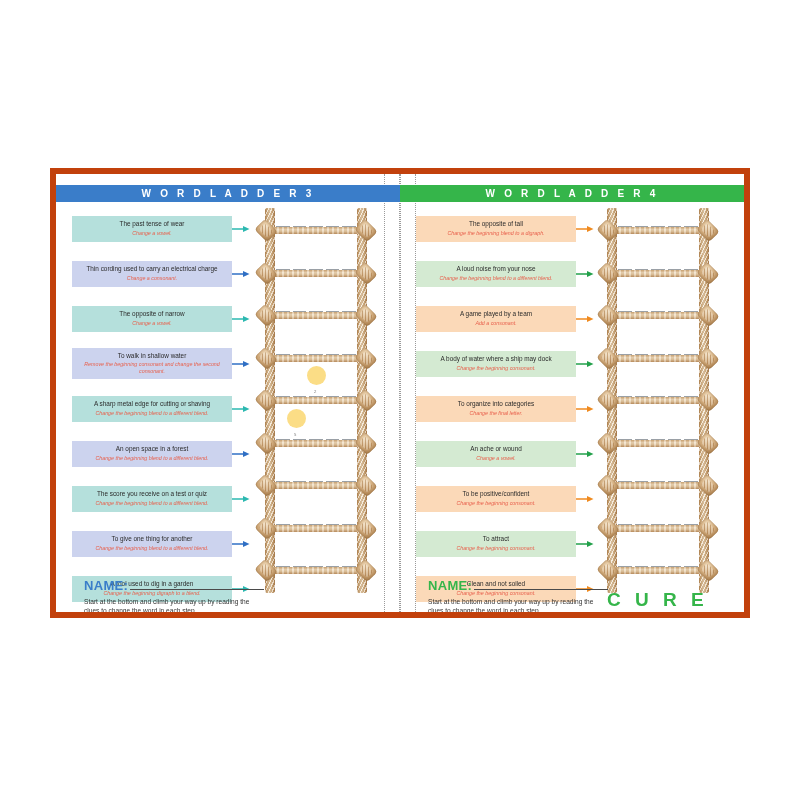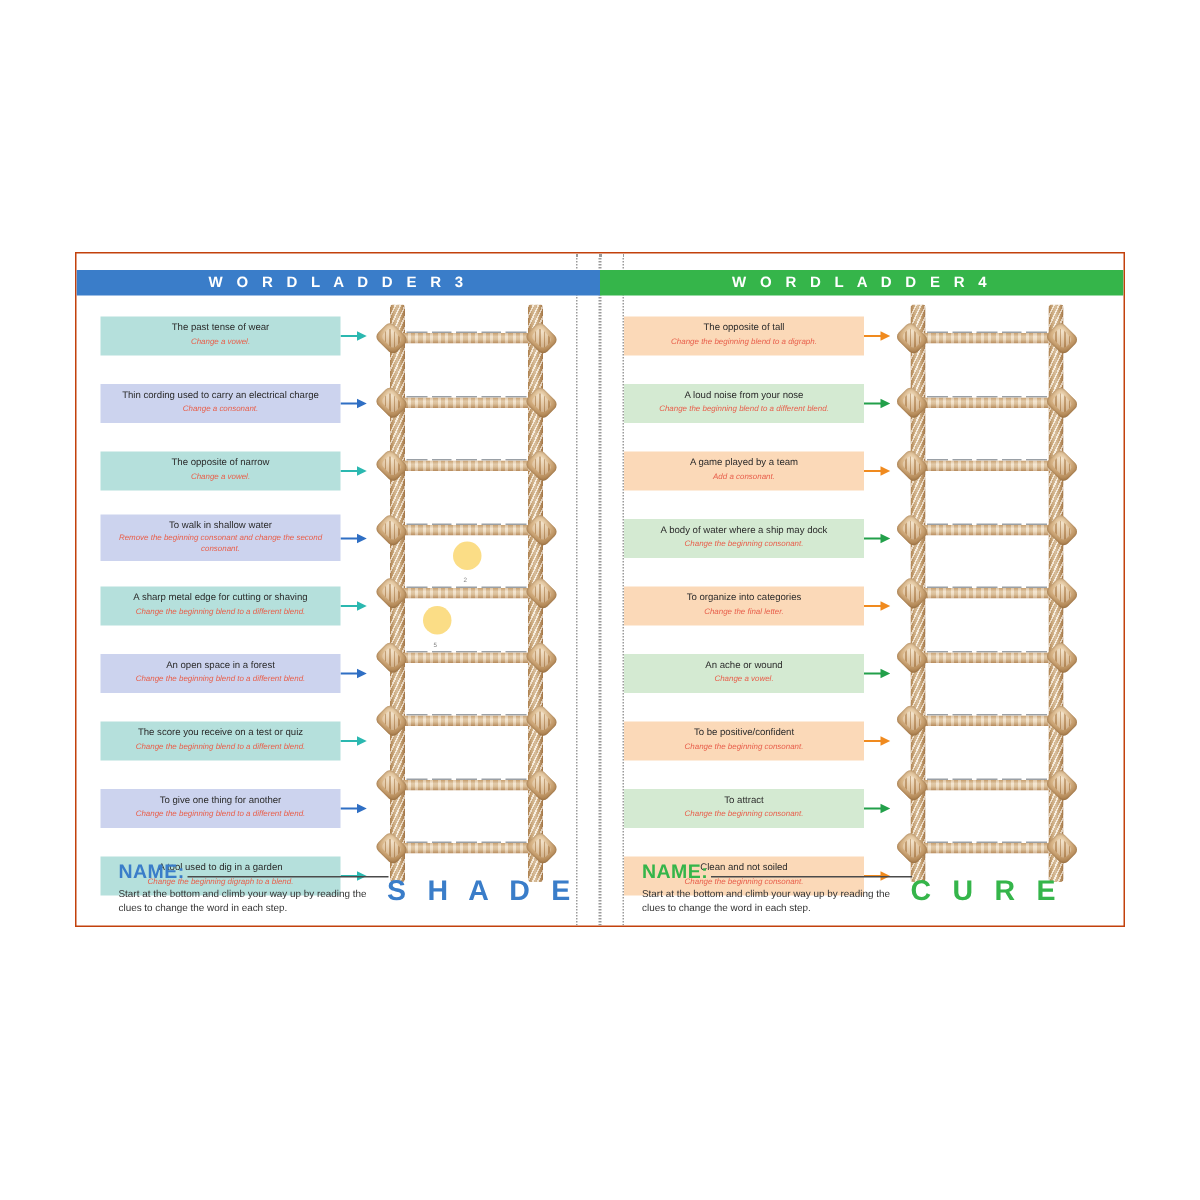--- a/index.html
+++ b/index.html
@@ -4,21 +4,21 @@
 <style>
   html,body{margin:0;padding:0;}
   body{
     width:800px;height:800px;background:#ffffff;
     font-family:"Liberation Sans", sans-serif;
     overflow:hidden;
   }
   .sheet{
     position:absolute;left:50px;top:168px;width:700px;height:450px;
     background:#ffffff;
-    border:1px solid #c2410c;
+    border:6px solid #c2410c;
     box-sizing:border-box;
     display:flex;
   }
   .page{
     position:relative;
     width:350px;height:100%;
     box-sizing:border-box;
     overflow:hidden;
   }
   .page.left{border-right:none;}
@@ -402,21 +402,20 @@
       </div>
 
     <div class="nameline">
       <div class="name-row">
         <span class="name-label">NAME:</span>
         <span class="name-rule"></span>
       </div>
       <div class="instructions">Start at the bottom and climb your way up by reading the clues to change the word in each step.</div>
     </div>
 
-    <div class="answer-word">S H A D E</div>
   </div>
 
   <div class="page right">
     <span class="gutter-line c"></span>
     <span class="gutter-line d"></span>
 
     <div class="banner">W O R D   L A D D E R   4</div>
 
     <div class="clues">
         <div class="clue-row">

